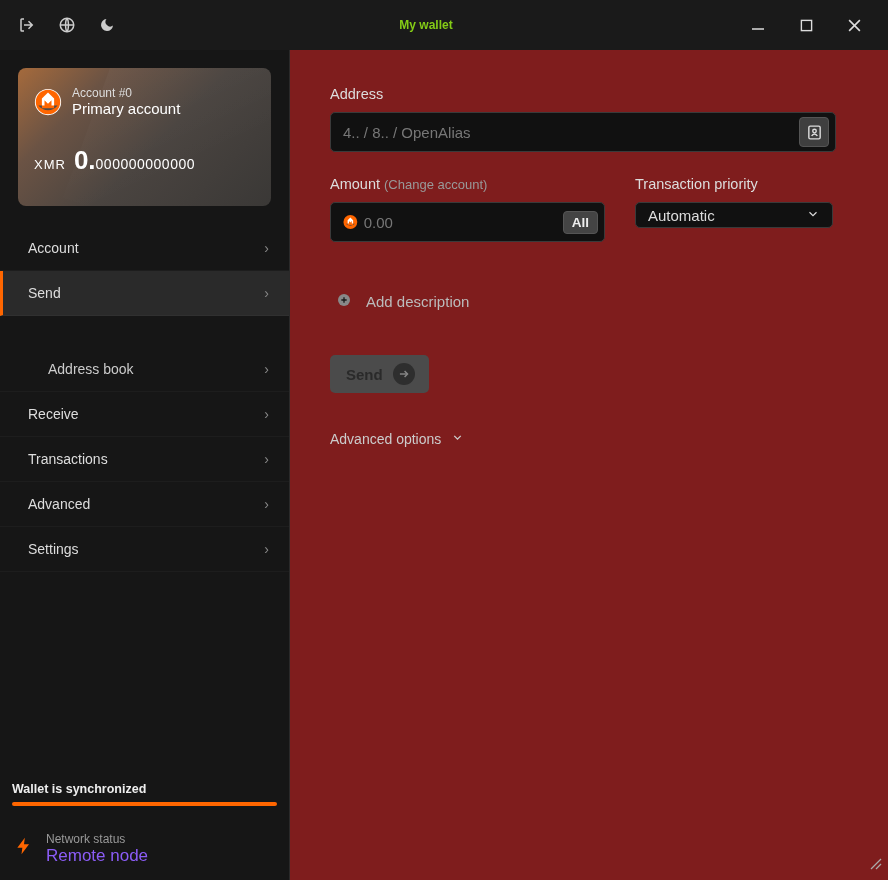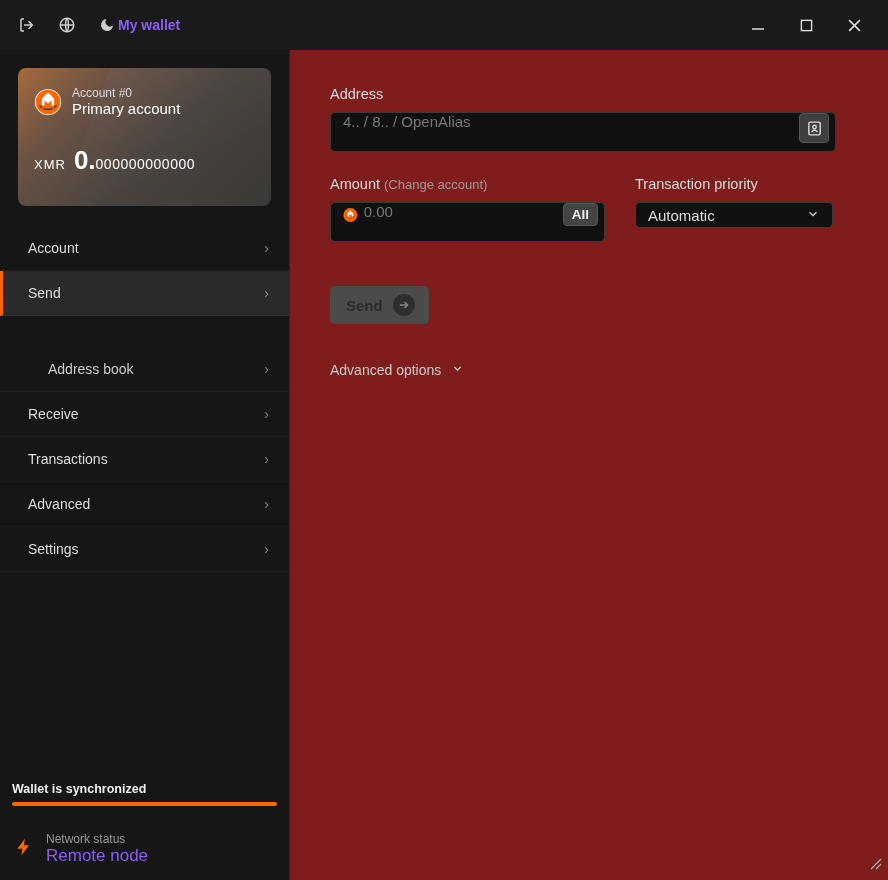--- a/index.html
+++ b/index.html
@@ -13,21 +13,21 @@
   }
   
   .titlebar {
     height: 50px;
     display: flex;
     align-items: center;
     padding: 0 10px;
     background: #1a1a1a;
   }
   .titlebar-left { display: flex; gap: 18px; align-items: center; padding-left: 6px; }
-  .titlebar-center { flex: 1; text-align: left; font-size: 14px; font-weight: 600; color: #8b5cf6; }
+  .titlebar-center { flex: 1; text-align: center; font-size: 12px; font-weight: 600; color: #84cc16; }
   .titlebar-right { display: flex; gap: 0; align-items: center; }
   .titlebar-icon { width: 22px; height: 22px; display:flex; align-items:center; justify-content:center; color:#ccc; cursor:pointer; }
   .win-btn { width: 48px; height: 40px; display:flex; align-items:center; justify-content:center; color:#ddd; cursor:pointer; }
 
   
   .main { display:flex; height: calc(880px - 50px); }
   .sidebar { width: 300px; background:#161616; display:flex; flex-direction:column; border-right:1px solid #2a2a2a; }
   .content { flex:1; padding: 36px 52px 0 40px; background:#7f1d1d; position:relative; }
 
   
@@ -63,32 +63,32 @@
     border-bottom:1px solid rgba(255,255,255,0.03);
   }
   .nav-item.sub { padding-left:48px; color:#ccc;margin-top:31px; }
   .nav-item.active { background:#2a2a2a; border-left:3px solid #ff6600; padding-left:25px; }
   .nav-item .chev { color:#888; }
 
   
   .sidebar-spacer { flex:1; }
   .sync-block { padding: 0 12px 4px 12px; font-size:12.5px; font-weight:600; color:#eee; }
   .sync-bar { height:4px; background:#ff6600; border-radius:2px; margin:6px 0 18px 0; }
-  .net-status { display:flex; gap:12px; align-items:center; padding: 4px 12px 14px 14px; }
+  .net-status { display:flex; gap:12px; align-items:flex-start; padding: 4px 12px 14px 14px; }
   .net-icon { color:#ff6600; }
   .net-labels .ns { font-size:12px; color:#999; }
   .net-labels .nv { font-size:17px; color:#8b5cf6; }
 
   
   .field-label { font-size:14.5px; color:#ddd; margin-bottom:10px; }
   .field-label .hint { color:#888; font-size:13px; }
   .field-label .hint.link { color:#999; cursor:pointer; }
   .row { display:flex; gap:30px; }
   .input-wrap {
-    display:flex; align-items:flex-start; background:#111; border:1px solid #3a3a3a;
+    display:flex; align-items:center; background:#111; border:1px solid #3a3a3a;
     border-radius:5px; height:40px; padding:0 6px 0 12px;
   }
   .input-wrap.full { width:506px; }
   .input-wrap input {
     flex:1; background:transparent; border:none; outline:none; color:#ccc; font-size:15px;
   }
   .input-wrap input::placeholder { color:#777; }
   .addr-btn {
     width:30px; height:30px; background:#3f3f3f; border:1px solid #555; border-radius:4px;
     display:flex; align-items:center; justify-content:center; cursor:pointer; color:#ddd;
@@ -268,20 +268,29 @@
           <span>Automatic</span>
           <span>
             <svg width="14" height="14" viewBox="0 0 24 24" fill="none" stroke="currentColor" stroke-width="2">
                 <polyline points="6 9 12 15 18 9"></polyline>
               </svg>
           </span>
         </div>
       </div>
     </div>
 
+    <div class="add-desc">
+      <span>
+        <svg width="16" height="16" viewBox="0 0 24 24" fill="#888">
+            <circle cx="12" cy="12" r="9"></circle>
+            <path d="M12 8v8M8 12h8" stroke="#1a1a1a" stroke-width="2"></path>
+          </svg>
+      </span>
+      <span>Add description</span>
+    </div>
 
     <button class="send-btn">
       <span>Send</span>
       <span class="arrow-circ">
         <svg width="14" height="14" viewBox="0 0 24 24" fill="none" stroke="currentColor" stroke-width="2.5">
             <line x1="5" y1="12" x2="17" y2="12"></line>
             <polyline points="13 7 18 12 13 17"></polyline>
           </svg>
       </span>
     </button>

